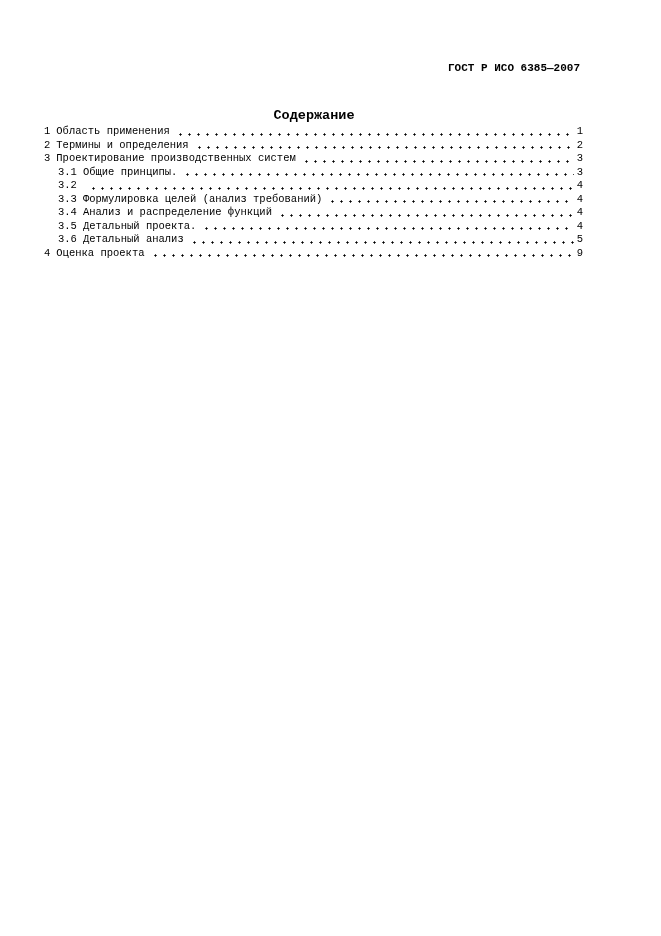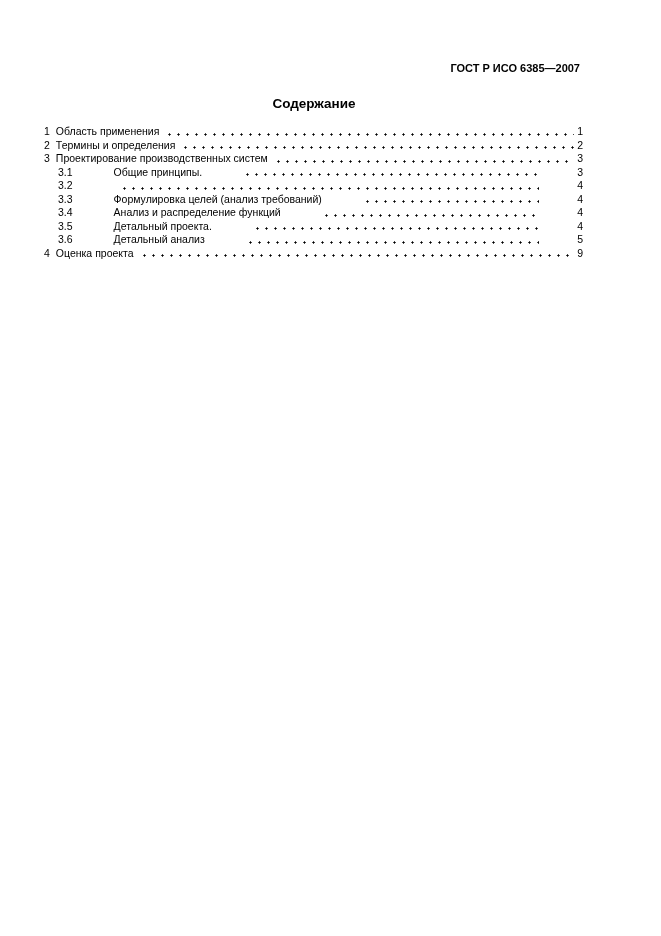--- a/index.html
+++ b/index.html
@@ -7,37 +7,37 @@
     margin: 0;
     padding: 0;
     background: #ffffff;
   }
   .page {
     position: relative;
     width: 661px;
     height: 741px;
     background: #ffffff;
     color: #000000;
-    font-family: Liberation Sans, sans-serif;
+    font-family: Liberation Mono, monospace;
     overflow: hidden;
   }
   .doc-header {
     position: absolute;
     top: 62px;
     left: 47px;
     right: 81px;
     text-align: right;
     font-size: 11px;
     font-weight: bold;
     line-height: 13px;
     white-space: nowrap;
   }
   .doc-title {
     position: absolute;
-    top: 96px;
+    top: 108px;
     left: 45px;
     right: 78px;
     margin: 0;
     text-align: center;
     font-size: 13.5px;
     font-weight: bold;
     line-height: 16px;
   }
   .toc {
     position: absolute;
@@ -46,21 +46,21 @@
     right: 78px; 
     font-size: 10.5px;
   }
   .toc-row {
     display: flex;
     align-items: stretch;
     height: 13.5px;
     line-height: 13.5px;
     white-space: nowrap;
   }
-  .toc-row.lvl1 { padding-left: 14px; gap: 35px; }
+  .toc-row.lvl1 { padding-left: 14px; }
   .toc-num { margin-right: 6px; }
   .toc-leader {
     flex: 1 1 auto;
     margin: 0 3px 0 4px;
     background-image: radial-gradient(circle, #000 0.9px, rgba(0,0,0,0) 1.25px);
     background-size: 9px 3px;
     background-repeat: repeat-x;
     background-position: 2px calc(100% - 3px);
   }
   .toc-row.no-num .toc-leader { margin-left: 13px; }

